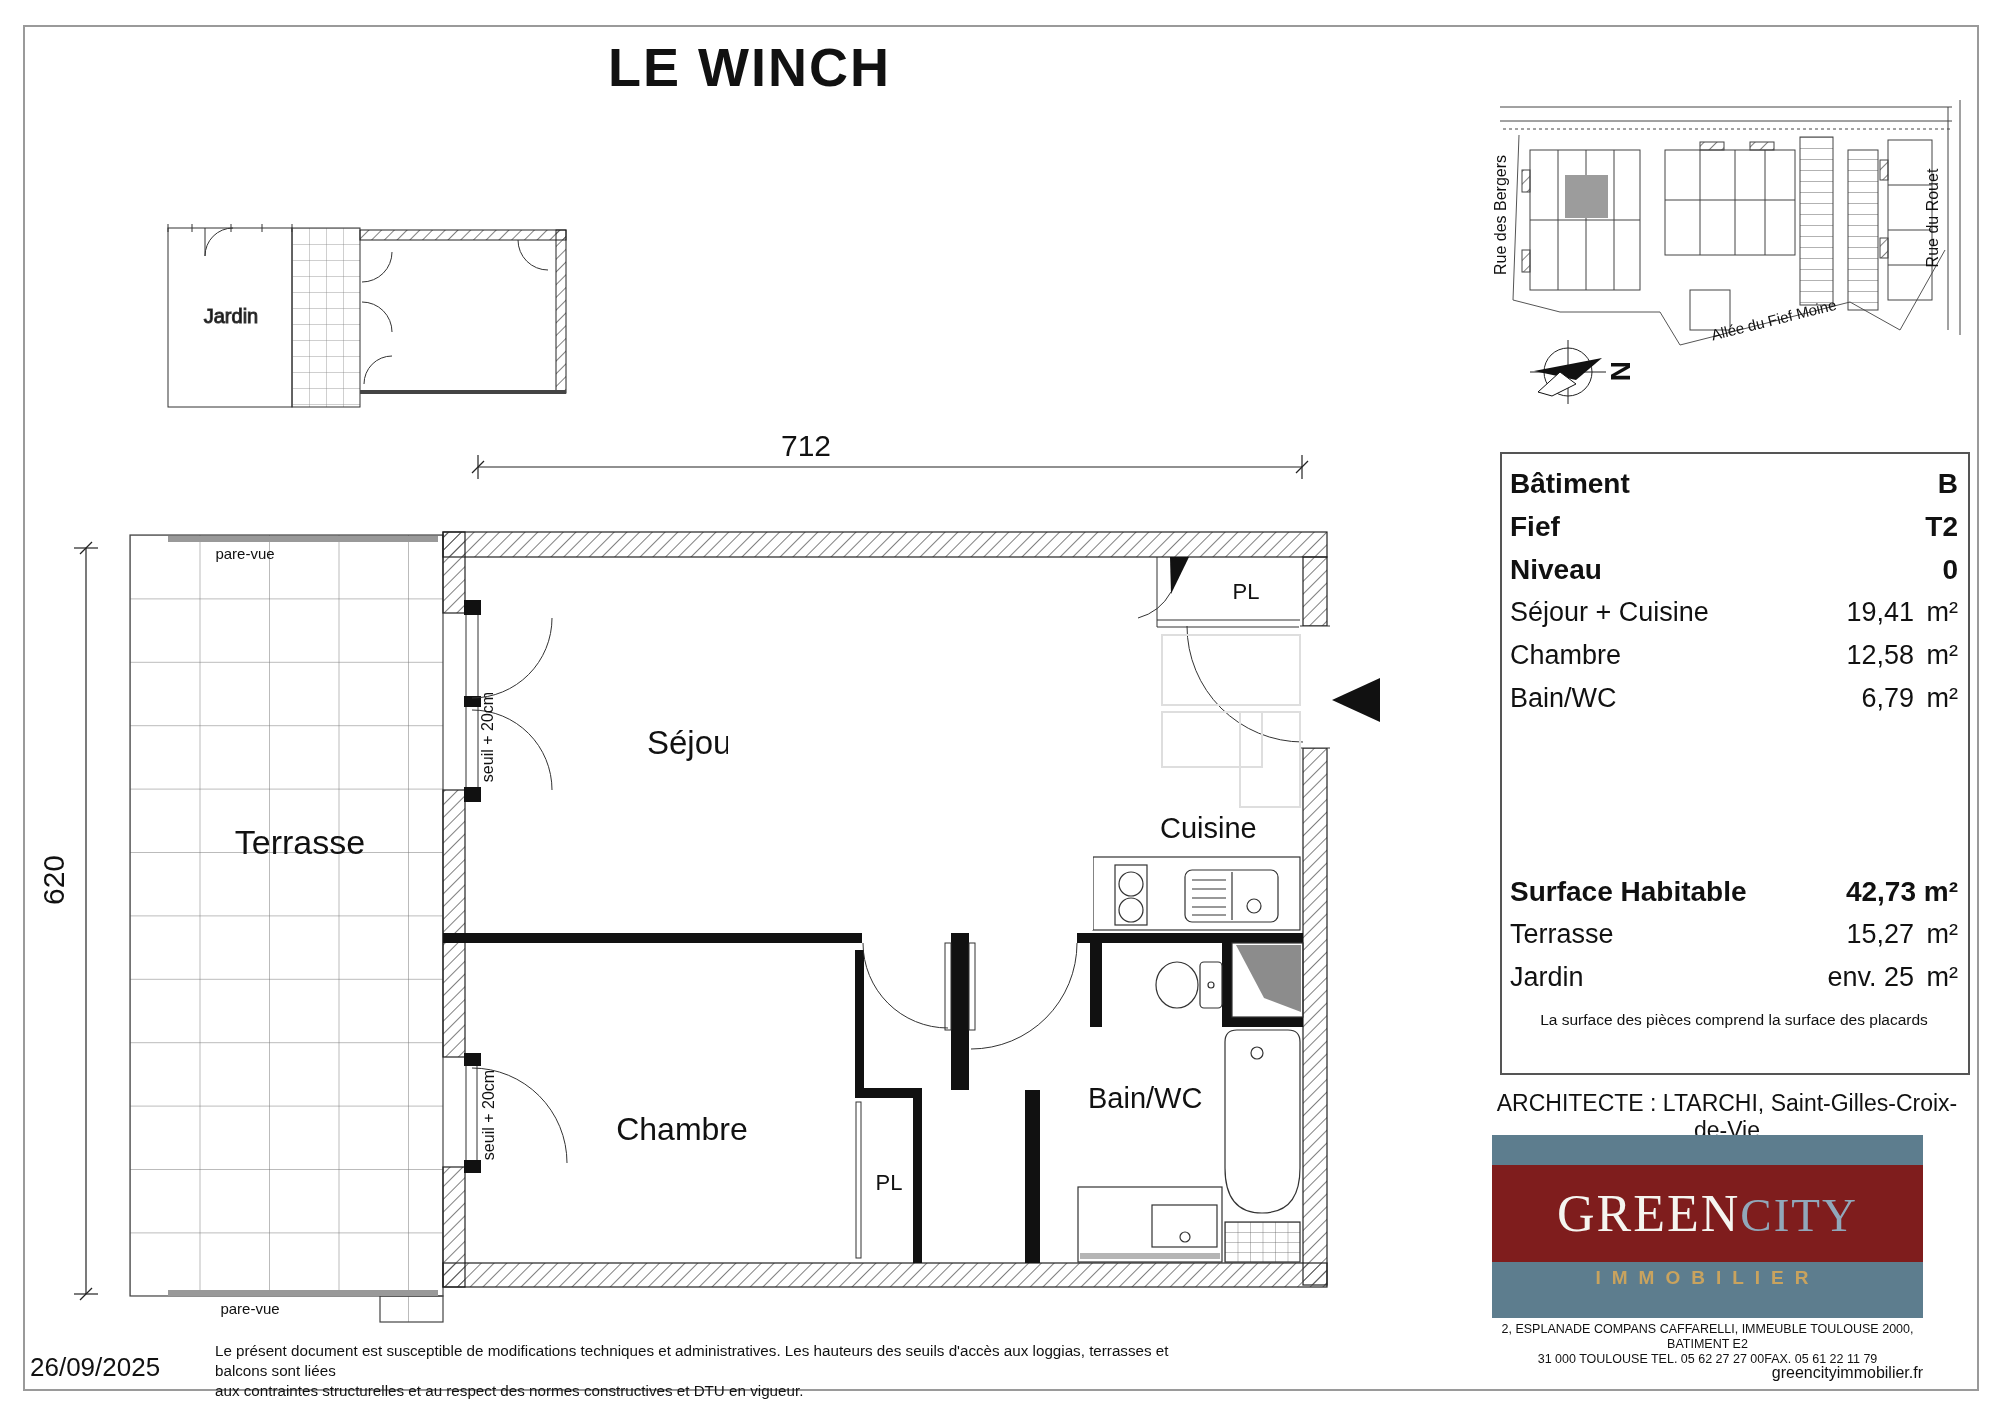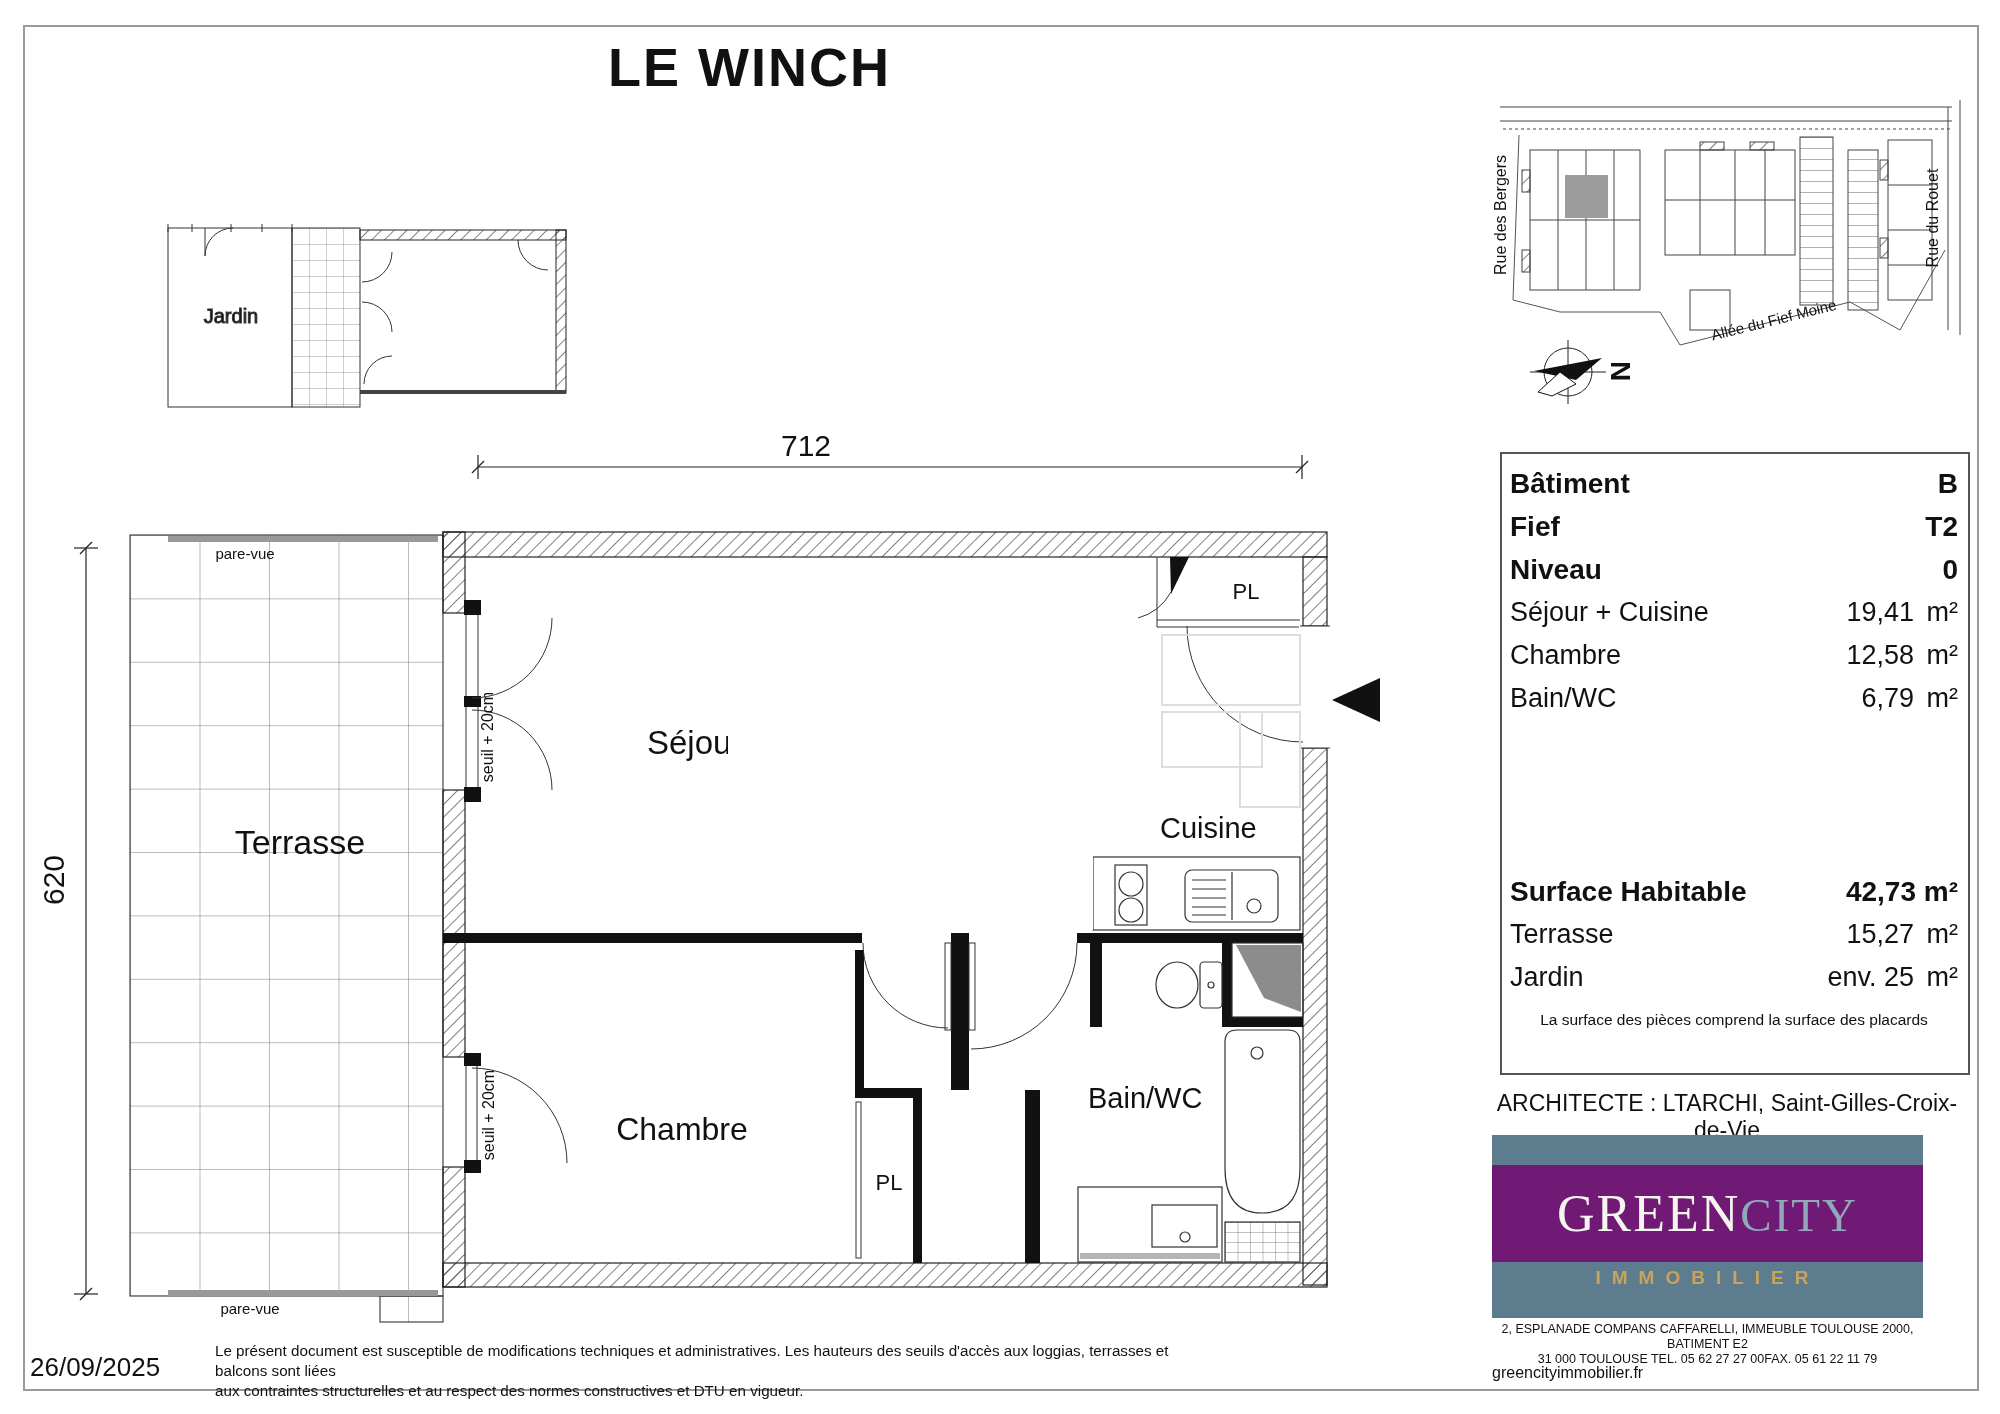--- a/index.html
+++ b/index.html
@@ -16,28 +16,28 @@
   .row{display:flex;align-items:baseline;height:43px;font-size:27px;}
   .row.bold{font-weight:bold;font-size:28px;}
   .row .lbl{flex:1;}
   .row .val{text-align:right;}
   .row .unit{width:44px;text-align:right;}
   #panel .gap{height:150px;}
   #note{font-size:15.5px;text-align:center;margin-top:6px;}
   #architect{left:1492px;top:1090px;width:470px;text-align:center;font-size:23px;}
   
   #logo{left:1492px;top:1135px;width:431px;height:183px;background:#5d7d8e;}
-  #logo .navy{position:absolute;left:0;top:30px;width:431px;height:97px;background:#701a75;
+  #logo .navy{position:absolute;left:0;top:30px;width:431px;height:97px;background:#7f1d1d;
               display:flex;align-items:baseline;justify-content:center;}
   #logo .green{font-family:"Liberation Serif",serif;color:#f5f5f0;font-size:52px;letter-spacing:2px;line-height:97px;}
   #logo .city{font-family:"Liberation Serif",serif;color:#91a8ba;font-size:47px;letter-spacing:2px;}
   #logo .immo{position:absolute;left:0;top:132px;width:431px;text-align:center;color:#c9a35e;
               font-size:19px;letter-spacing:11px;font-weight:bold;}
   #address{left:1492px;top:1322px;width:431px;text-align:center;font-size:12.5px;line-height:15px;}
-  #website{left:1492px;top:1364px;width:431px;text-align:left;font-size:16px;}
+  #website{left:1492px;top:1364px;width:431px;text-align:right;font-size:16px;}
   
   #date{left:30px;top:1352px;font-size:26px;}
   #disclaimer{left:215px;top:1341px;width:980px;font-size:15.2px;line-height:20px;}
 </style>
 </head>
 <body>
 
 <svg class="plan" viewBox="0 0 2000 1414">
   <defs>
     <pattern id="hatch" width="9" height="9" patternTransform="rotate(45)" patternUnits="userSpaceOnUse">

